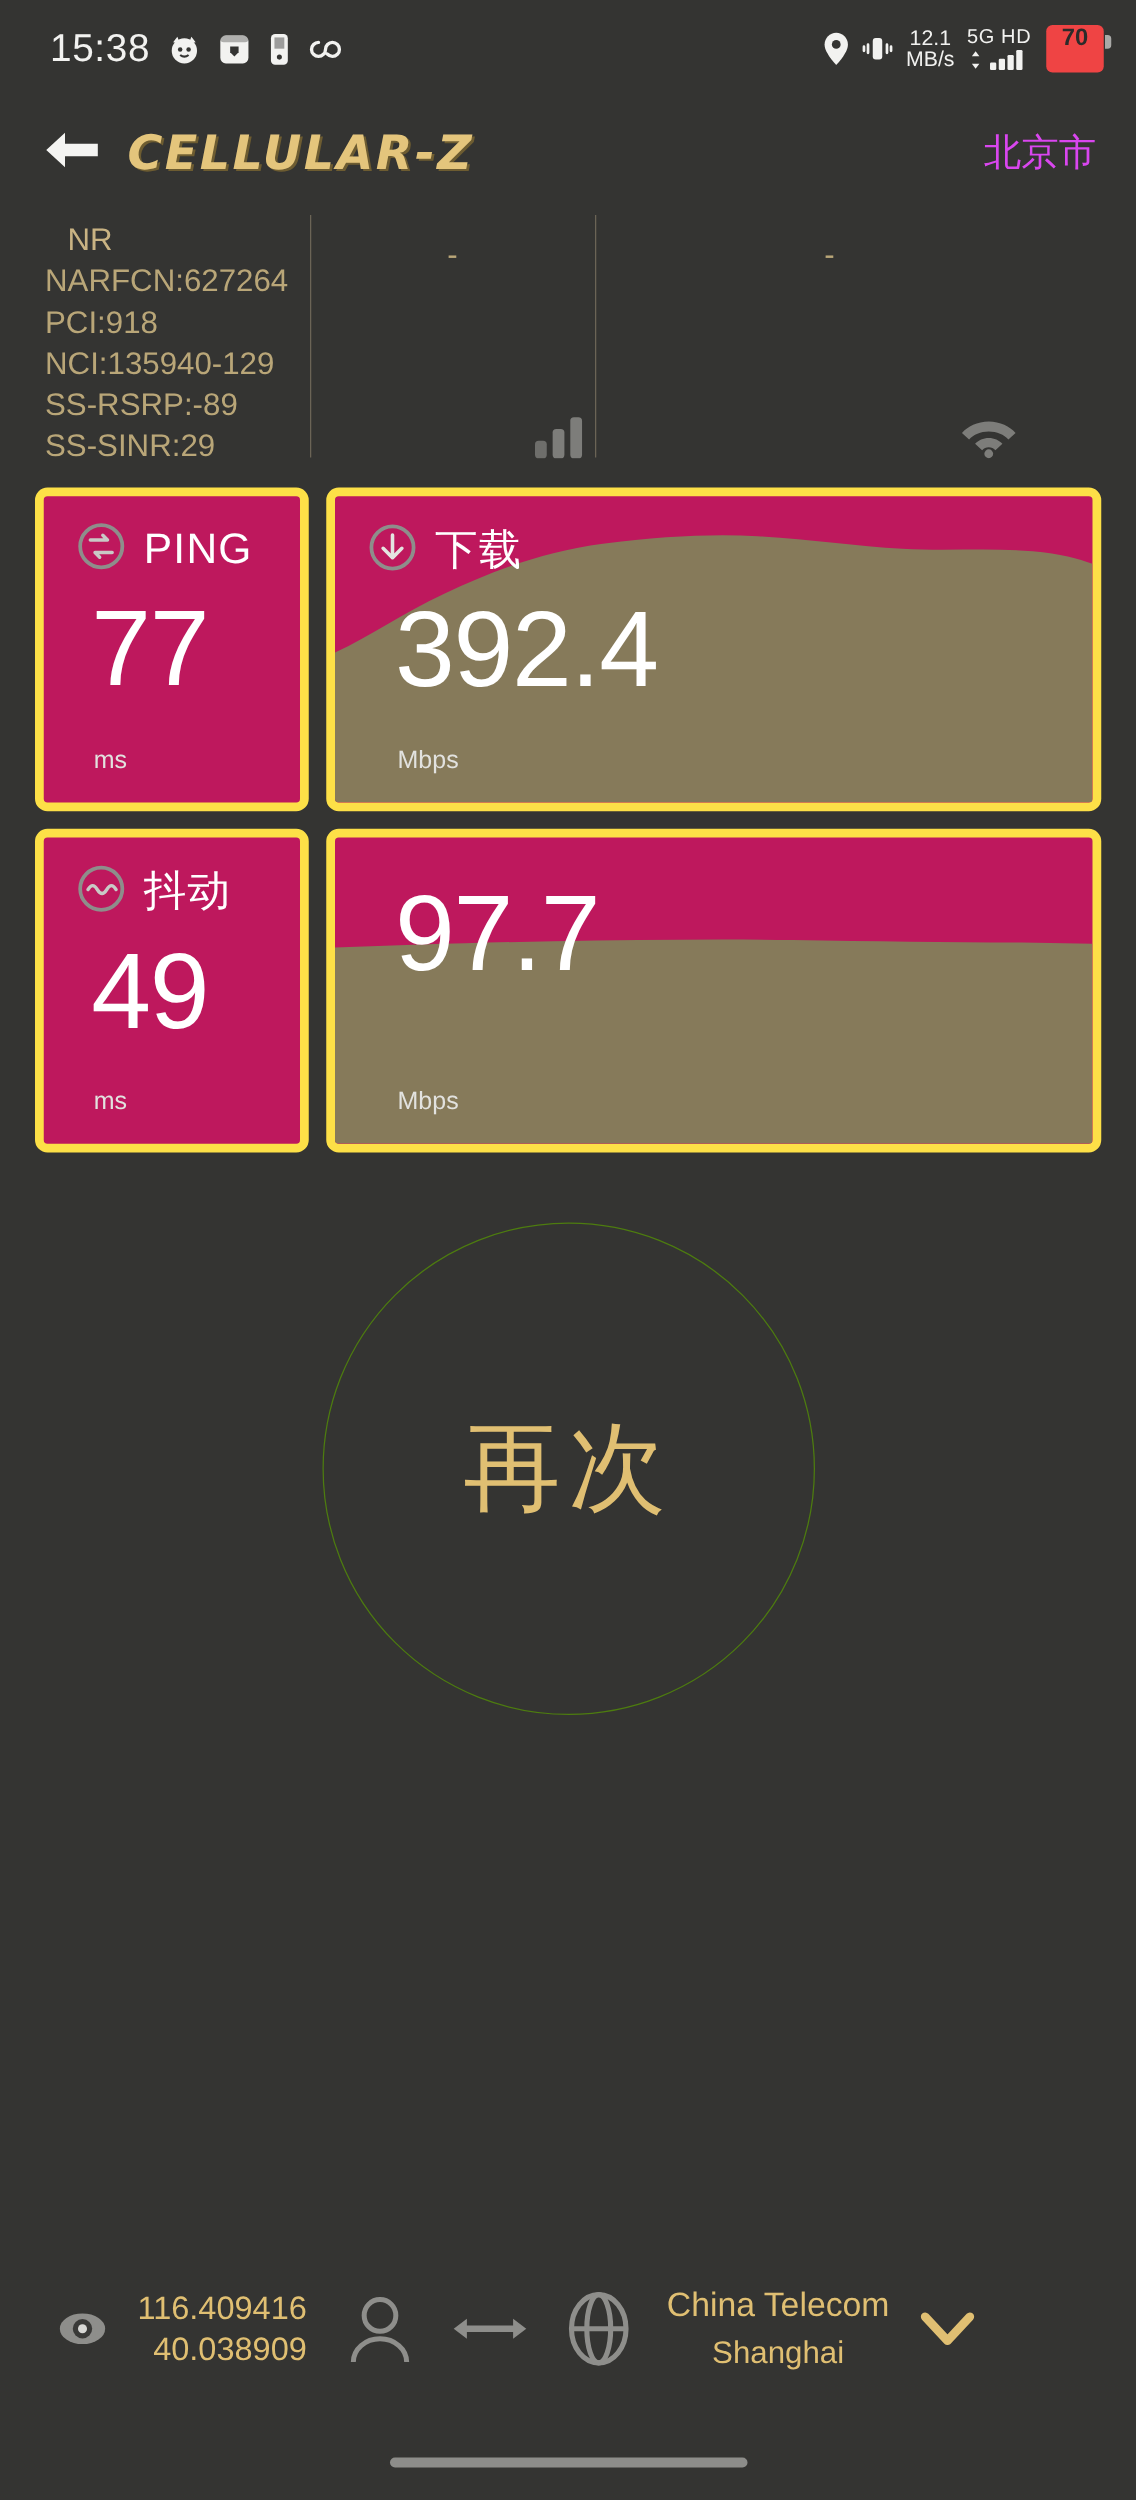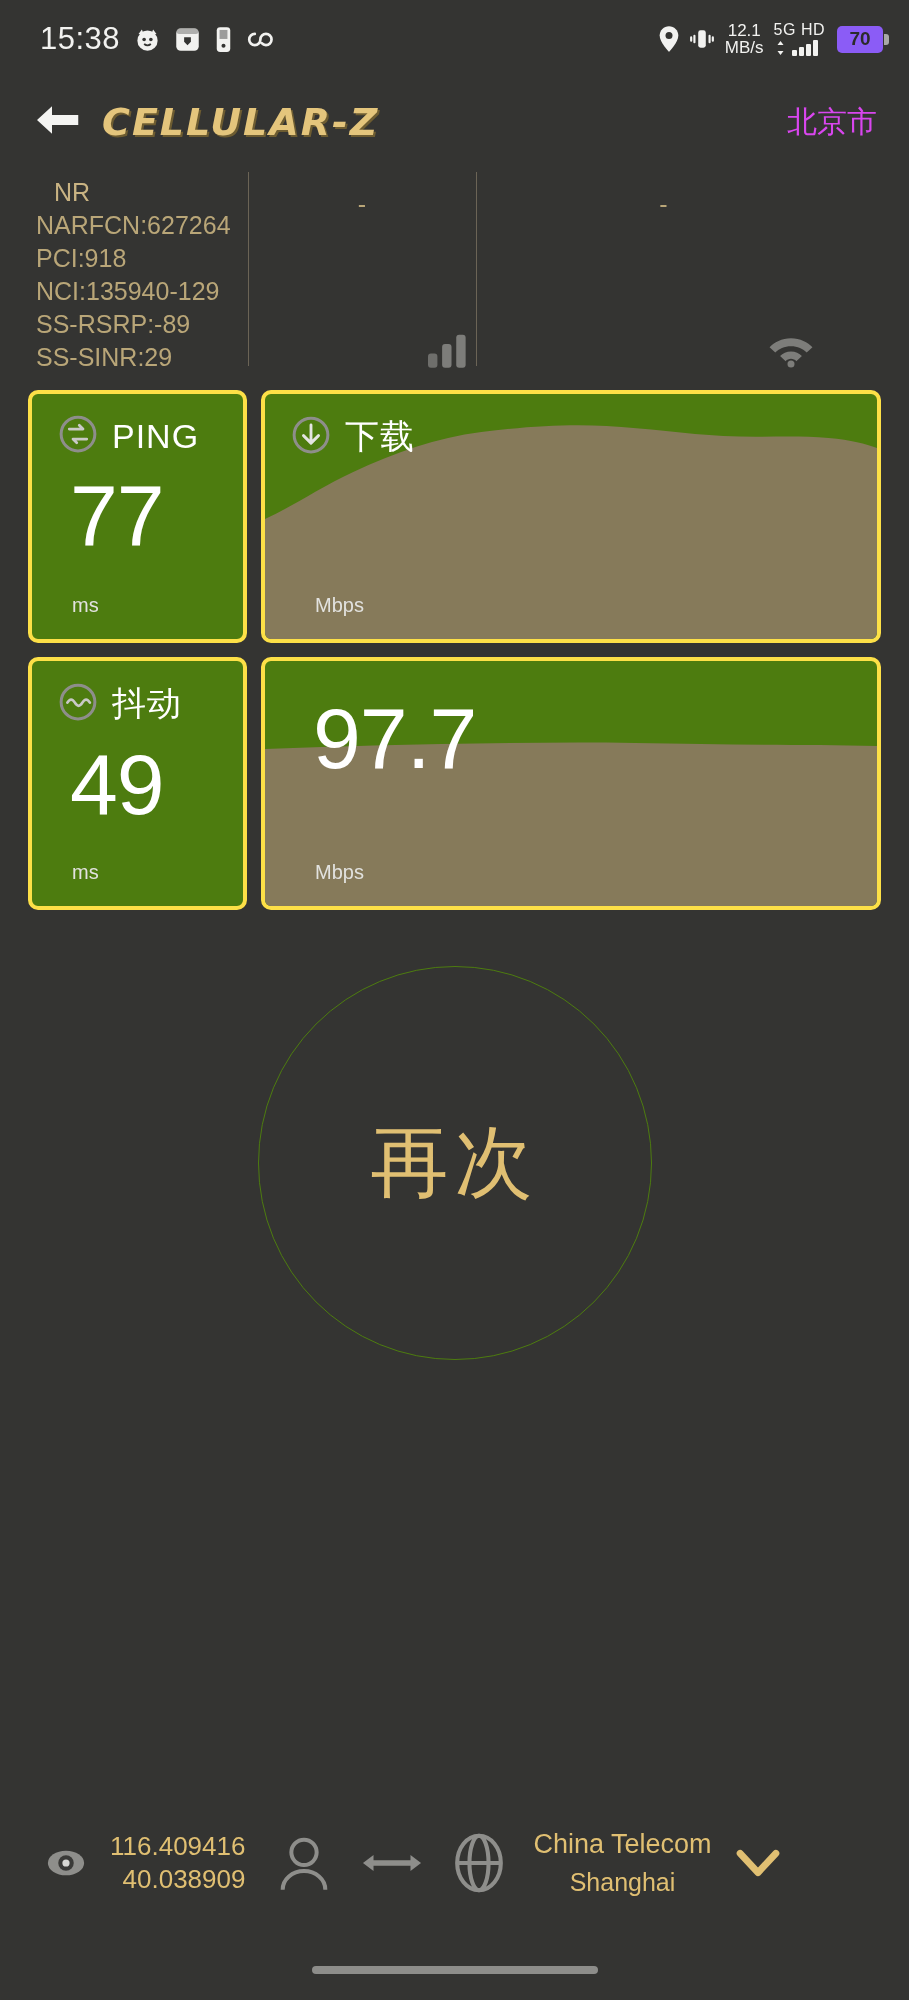--- a/index.html
+++ b/index.html
@@ -51,25 +51,25 @@
   .sb-netlabel {
     font-size: 16px;
     letter-spacing: 0.5px;
     color: #f2f2f0;
     margin-bottom: 1px;
   }
   .sb-bars-row { display: flex; align-items: flex-end; gap: 2px; }
   .sb-batt {
     position: relative;
     width: 46px;
-    height: 27px;
+    height: 38px;
     border-radius: 5px;
-    background: #8b5cf6;
-    display: flex;
-    align-items: center;
+    background: #ef4444;
+    display: flex;
+    align-items: flex-start;
     justify-content: center;
     margin-left: 3px;
   }
   .sb-batt:after {
     content: "";
     position: absolute;
     right: -6px;
     top: 8px;
     width: 5px;
     height: 11px;
@@ -172,22 +172,22 @@
   
   .cards {
     padding: 18px 28px 0 28px;
     display: grid;
     grid-template-columns: 219px 1fr;
     grid-gap: 14px;
     box-sizing: border-box;
   }
   .card {
     position: relative;
-    background: #4d7c0f;
-    border: 4px solid #fde047;
+    background: #be185d;
+    border: 7px solid #fde047;
     border-radius: 10px;
     height: 245px;
     overflow: hidden;
   }
   .card-fill {
     position: absolute;
     left: 0; right: 0; bottom: 0;
     z-index: 0;
   }
   .card-inner {
@@ -446,20 +446,21 @@
     <div class="card-inner">
       <div class="card-head">
         <span>
           <svg width="40" height="40" viewBox="0 0 32 32">
               <circle cx="16" cy="16" r="13.5" stroke="#8e8e8b" stroke-width="2.4" fill="none"></circle>
               <path d="M16 8 V22 M10 16.5 L16 22.5 L22 16.5" stroke="#e4e4e1" stroke-width="2.3" fill="none" stroke-linecap="round" stroke-linejoin="round"></path>
             </svg>
         </span>
         <span class="card-title">下载</span>
       </div>
+      <div class="card-value">392.4</div>
       <div class="card-unit">Mbps</div>
     </div>
   </div>
 
   <div class="card">
     <div class="card-inner">
       <div class="card-head">
         <span>
           <svg width="40" height="40" viewBox="0 0 32 32">
               <circle cx="16" cy="16" r="13.5" stroke="#8e8e8b" stroke-width="2.4" fill="none"></circle>

